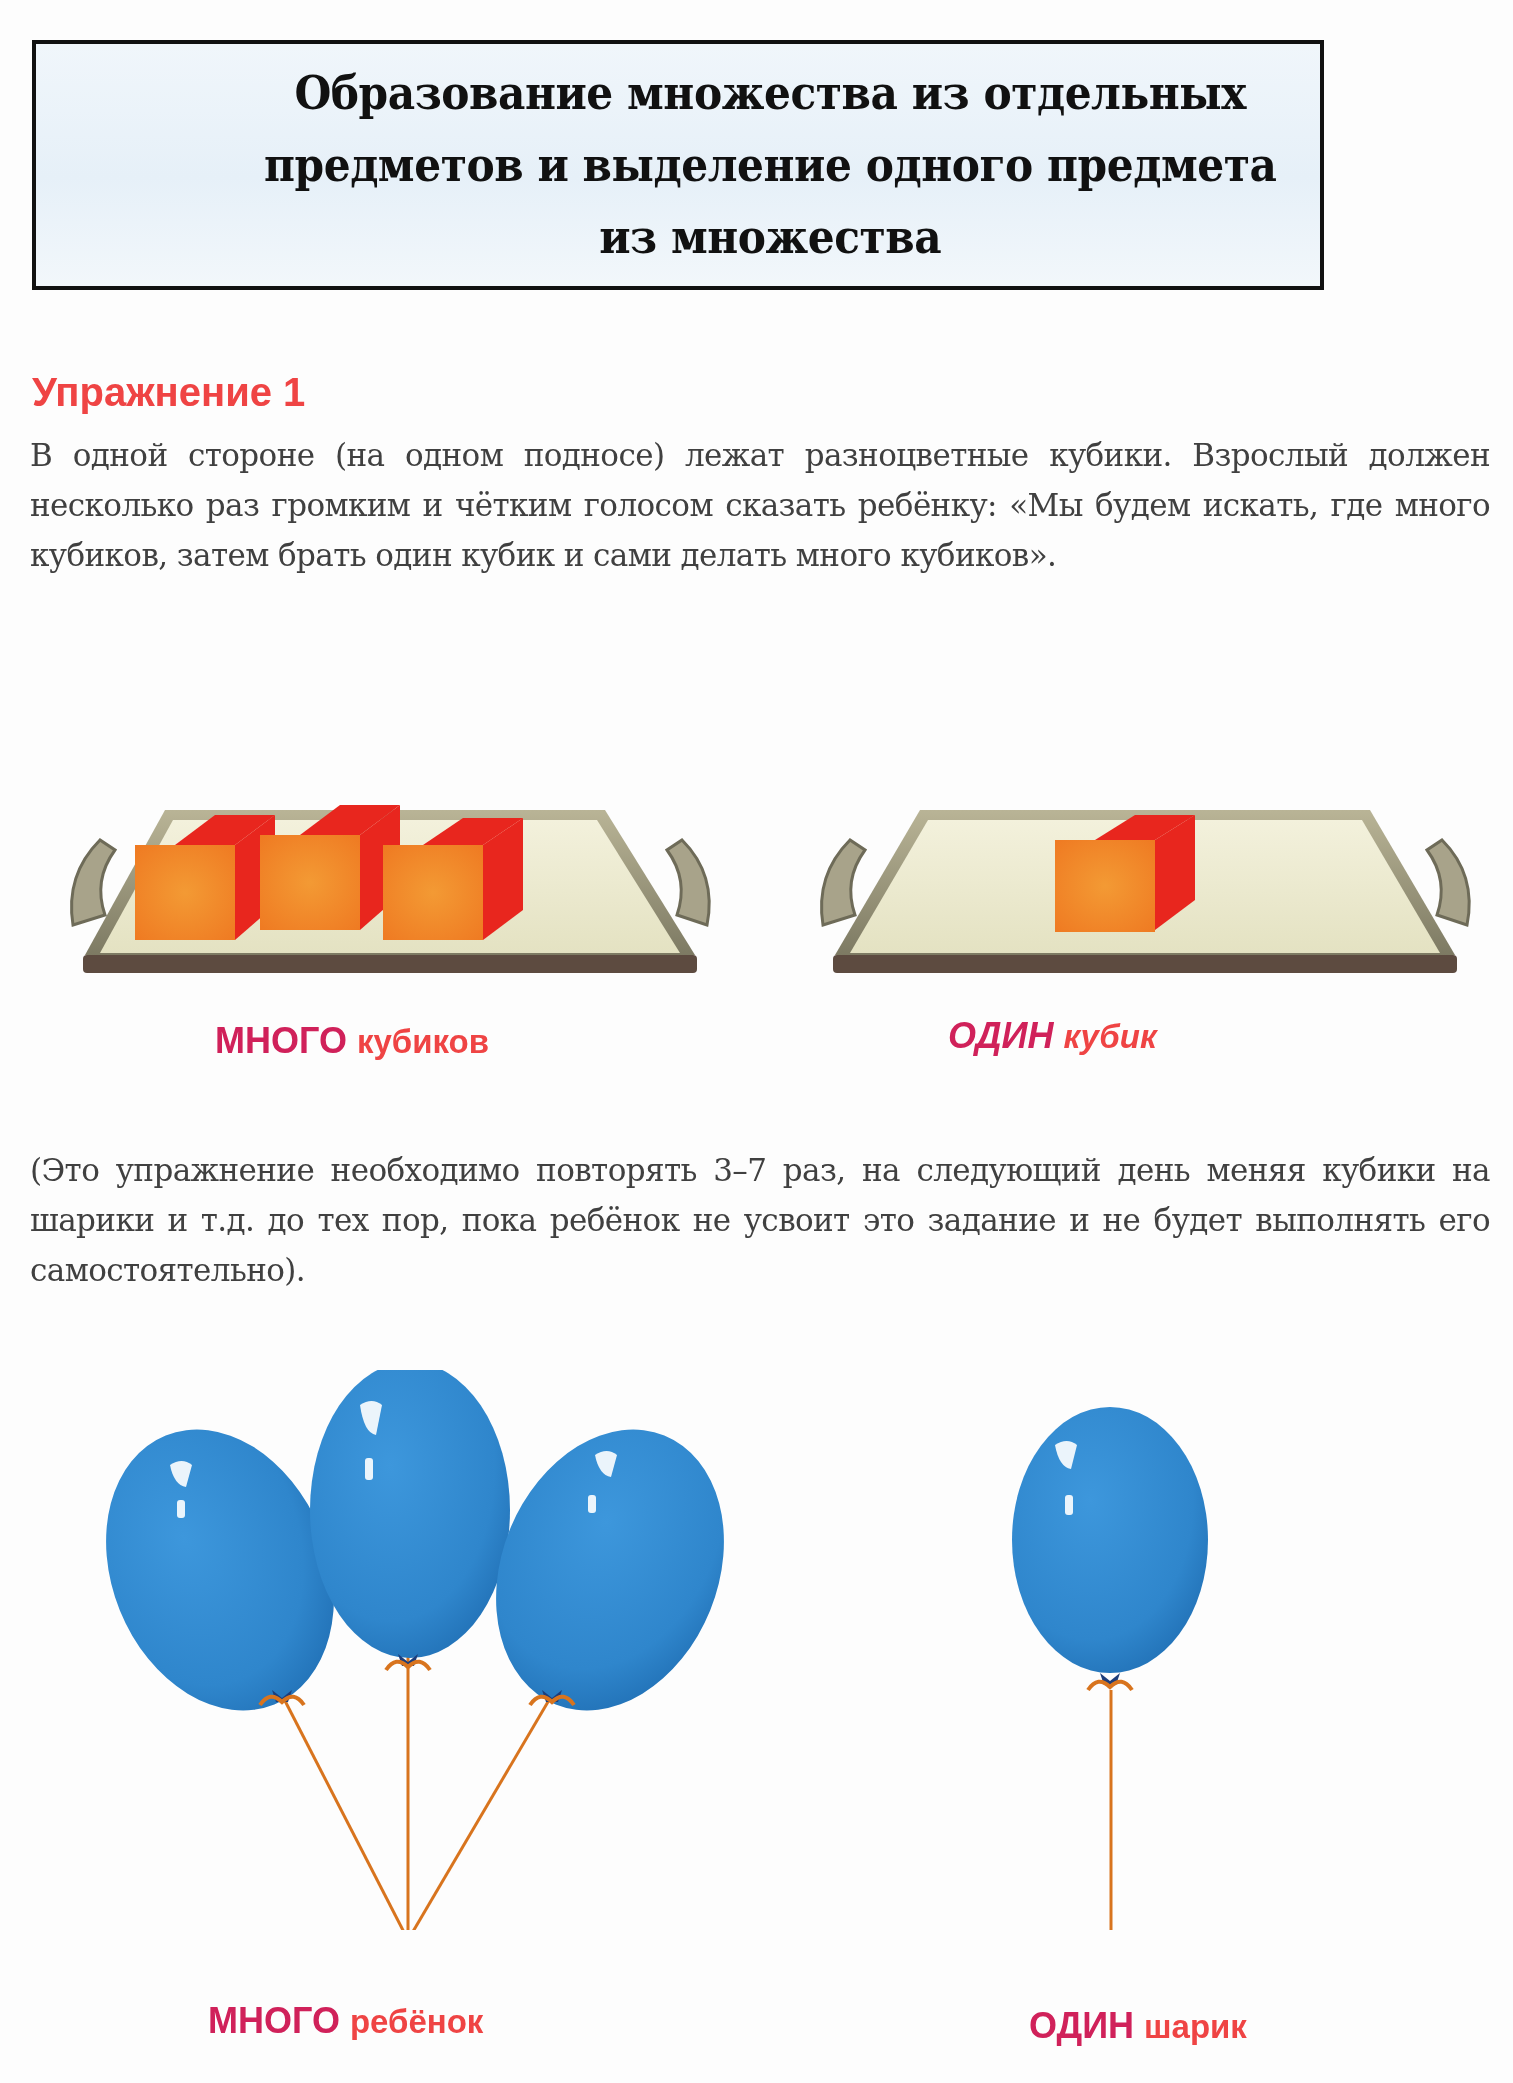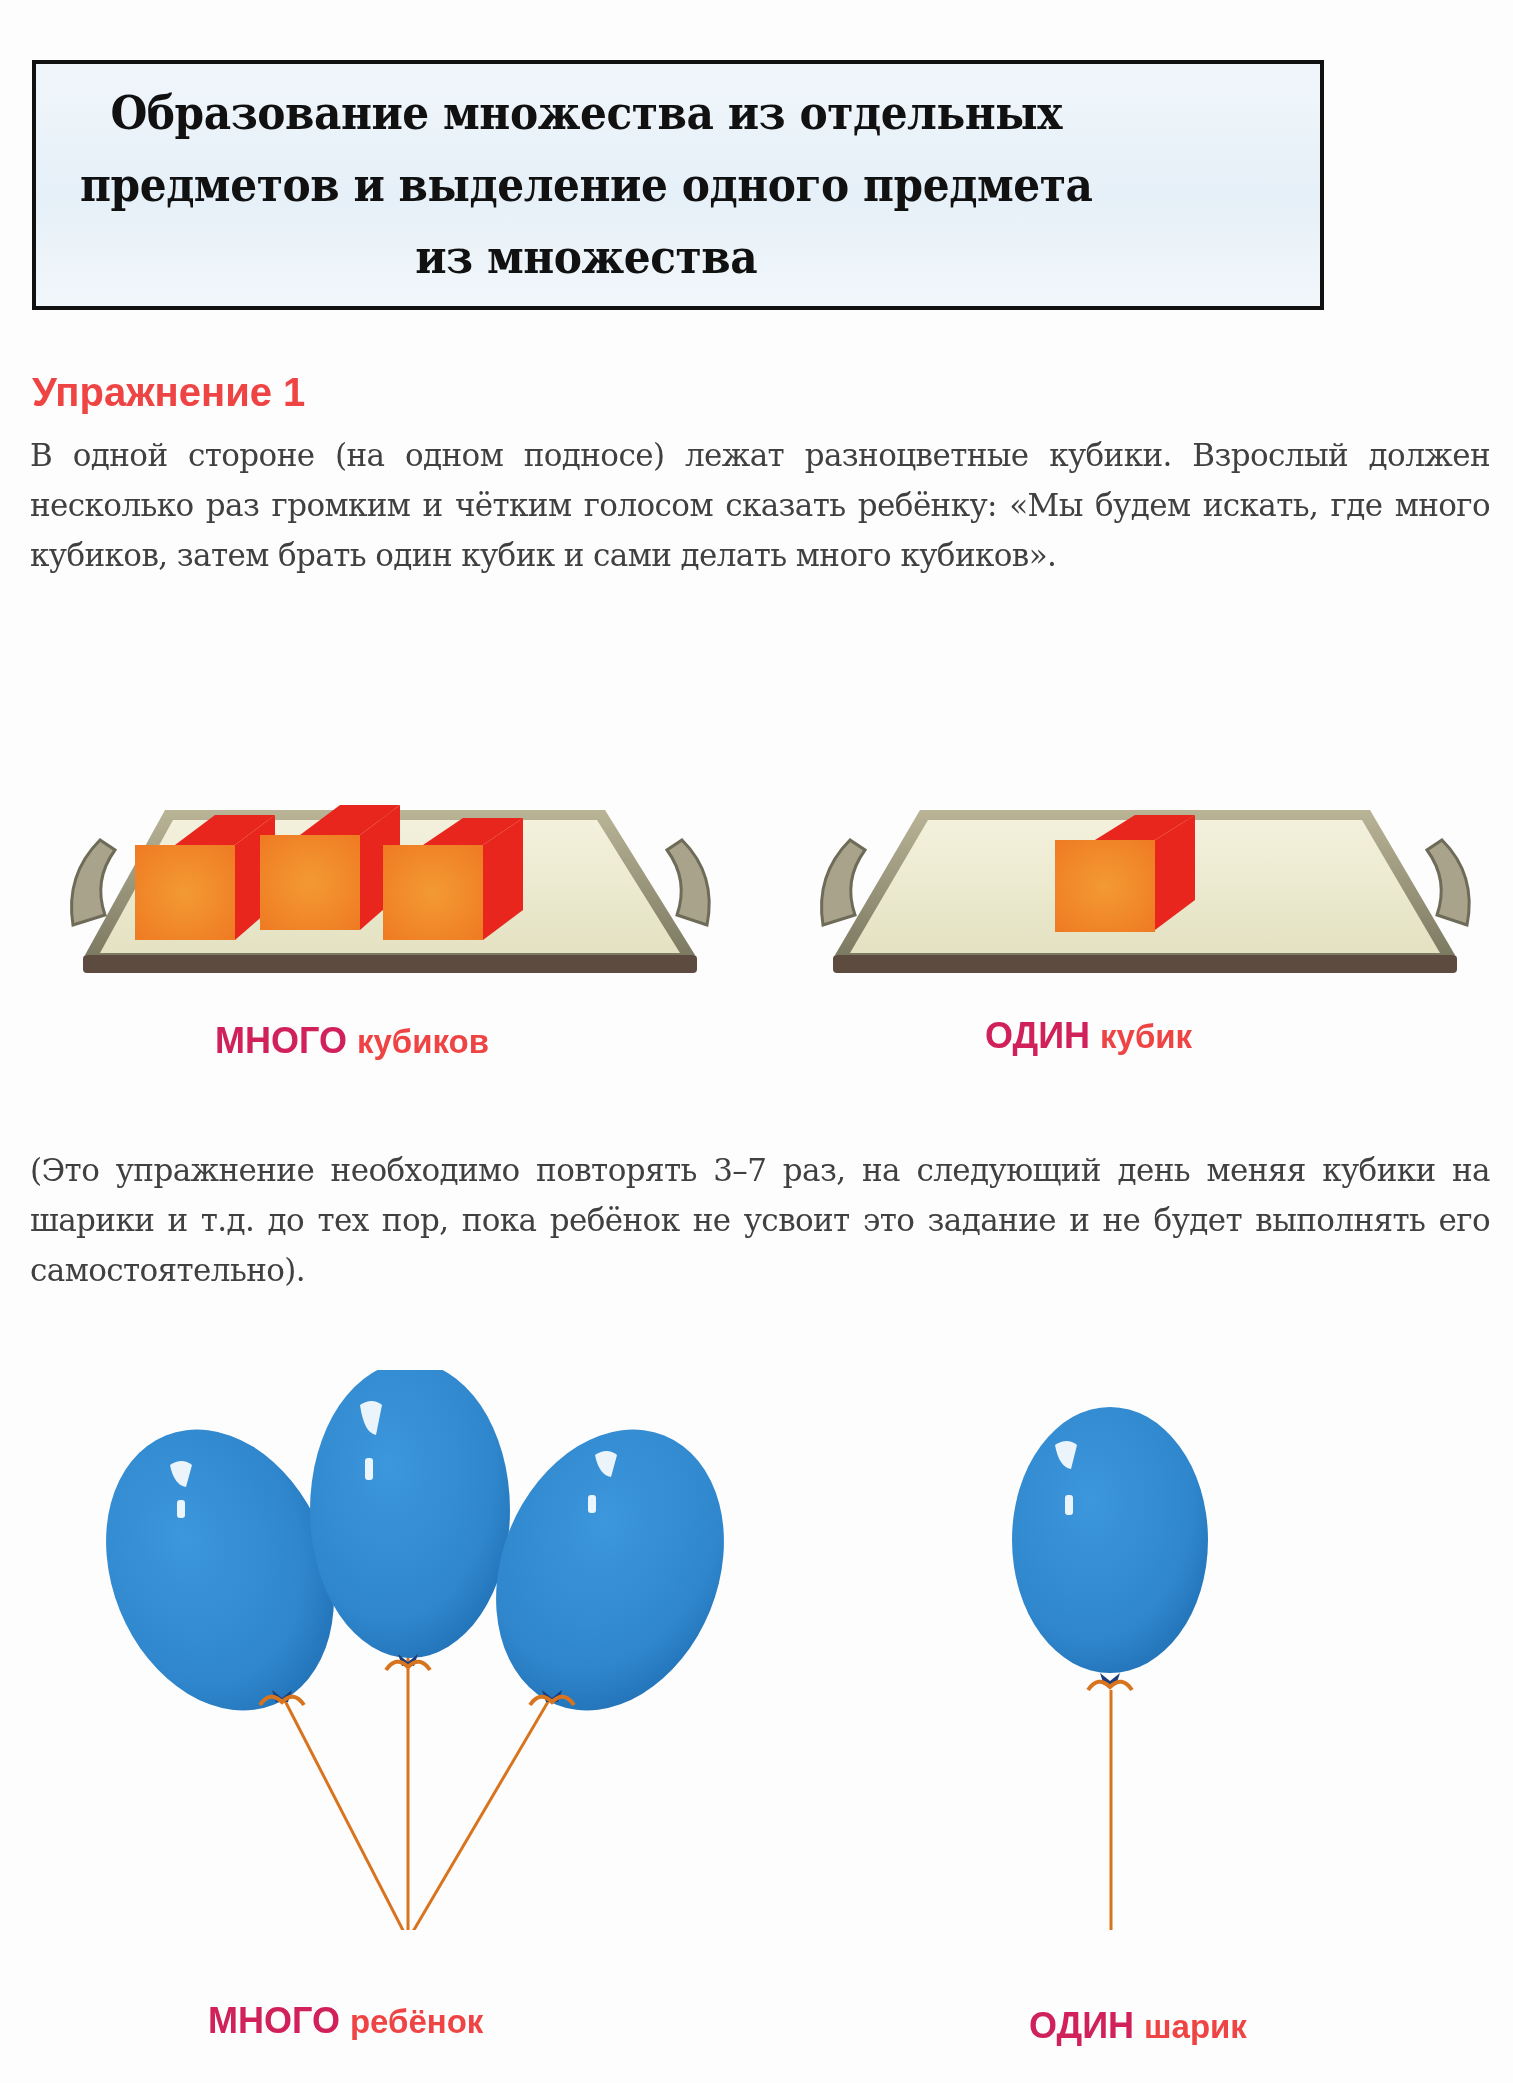--- a/index.html
+++ b/index.html
@@ -3,21 +3,21 @@
 <meta charset="utf-8">
 <style>
   html, body { margin: 0; padding: 0; }
   body {
     width: 1513px; height: 2083px; background: #fdfdfd; position: relative; overflow: hidden;
     font-family: "DejaVu Serif", serif; color: #1a1a1a;
   }
   .title-box {
     position: absolute; left: 32px; top: 40px; width: 1292px; height: 250px;
     border: 4px solid #111; background: linear-gradient(180deg,#f0f6fb 0%,#e6f0f8 55%,#f2f7fb 100%);
-    box-sizing: border-box; display: flex; align-items: center; justify-content: flex-start; margin-top: 20px;
+    box-sizing: border-box; display: flex; align-items: center; justify-content: flex-end;
   }
   .title-box h1 {
     margin: 0; text-align: center; font-family: "DejaVu Serif", serif; font-weight: bold;
     font-size: 46px; line-height: 72px; letter-spacing: -0.5px; color: #111;
     transform: scaleX(0.92);
   }
   .ex-heading {
     position: absolute; left: 32px; top: 370px; font-family: "Liberation Sans", sans-serif;
     font-weight: bold; font-size: 40px; color: #ef4444;
   }
@@ -32,21 +32,21 @@
   .tray { position: absolute; }
   .tray-many { left: 45px; top: 775px; width: 690px; height: 215px; }
   .tray-one { left: 805px; top: 775px; width: 680px; height: 215px; }
   .caption {
     position: absolute; font-family: "Liberation Sans", sans-serif; font-weight: bold; font-size: 36px;
     white-space: nowrap;
   }
   .caption .accent { color: #d0215a; margin-right: 10px; }
   .caption .rest { color: #ef4444; font-size: 33px; }
   .cap-many-cubes { left: 215px; top: 1020px; }
-  .cap-one-cube { left: 985px; top: 1015px; }
+  .cap-one-cube { left: 948px; top: 1015px; font-style: italic; }
   .cap-many-balloons { left: 208px; top: 2000px; }
   .cap-one-balloon { left: 1029px; top: 2005px; }
   .balloons { position: absolute; }
   .balloons-many { left: 60px; top: 1370px; width: 720px; height: 560px; }
   .balloon-one { left: 980px; top: 1400px; width: 260px; height: 530px; }
 </style>
 </head>
 <body>
 
 <div class="title-box">

